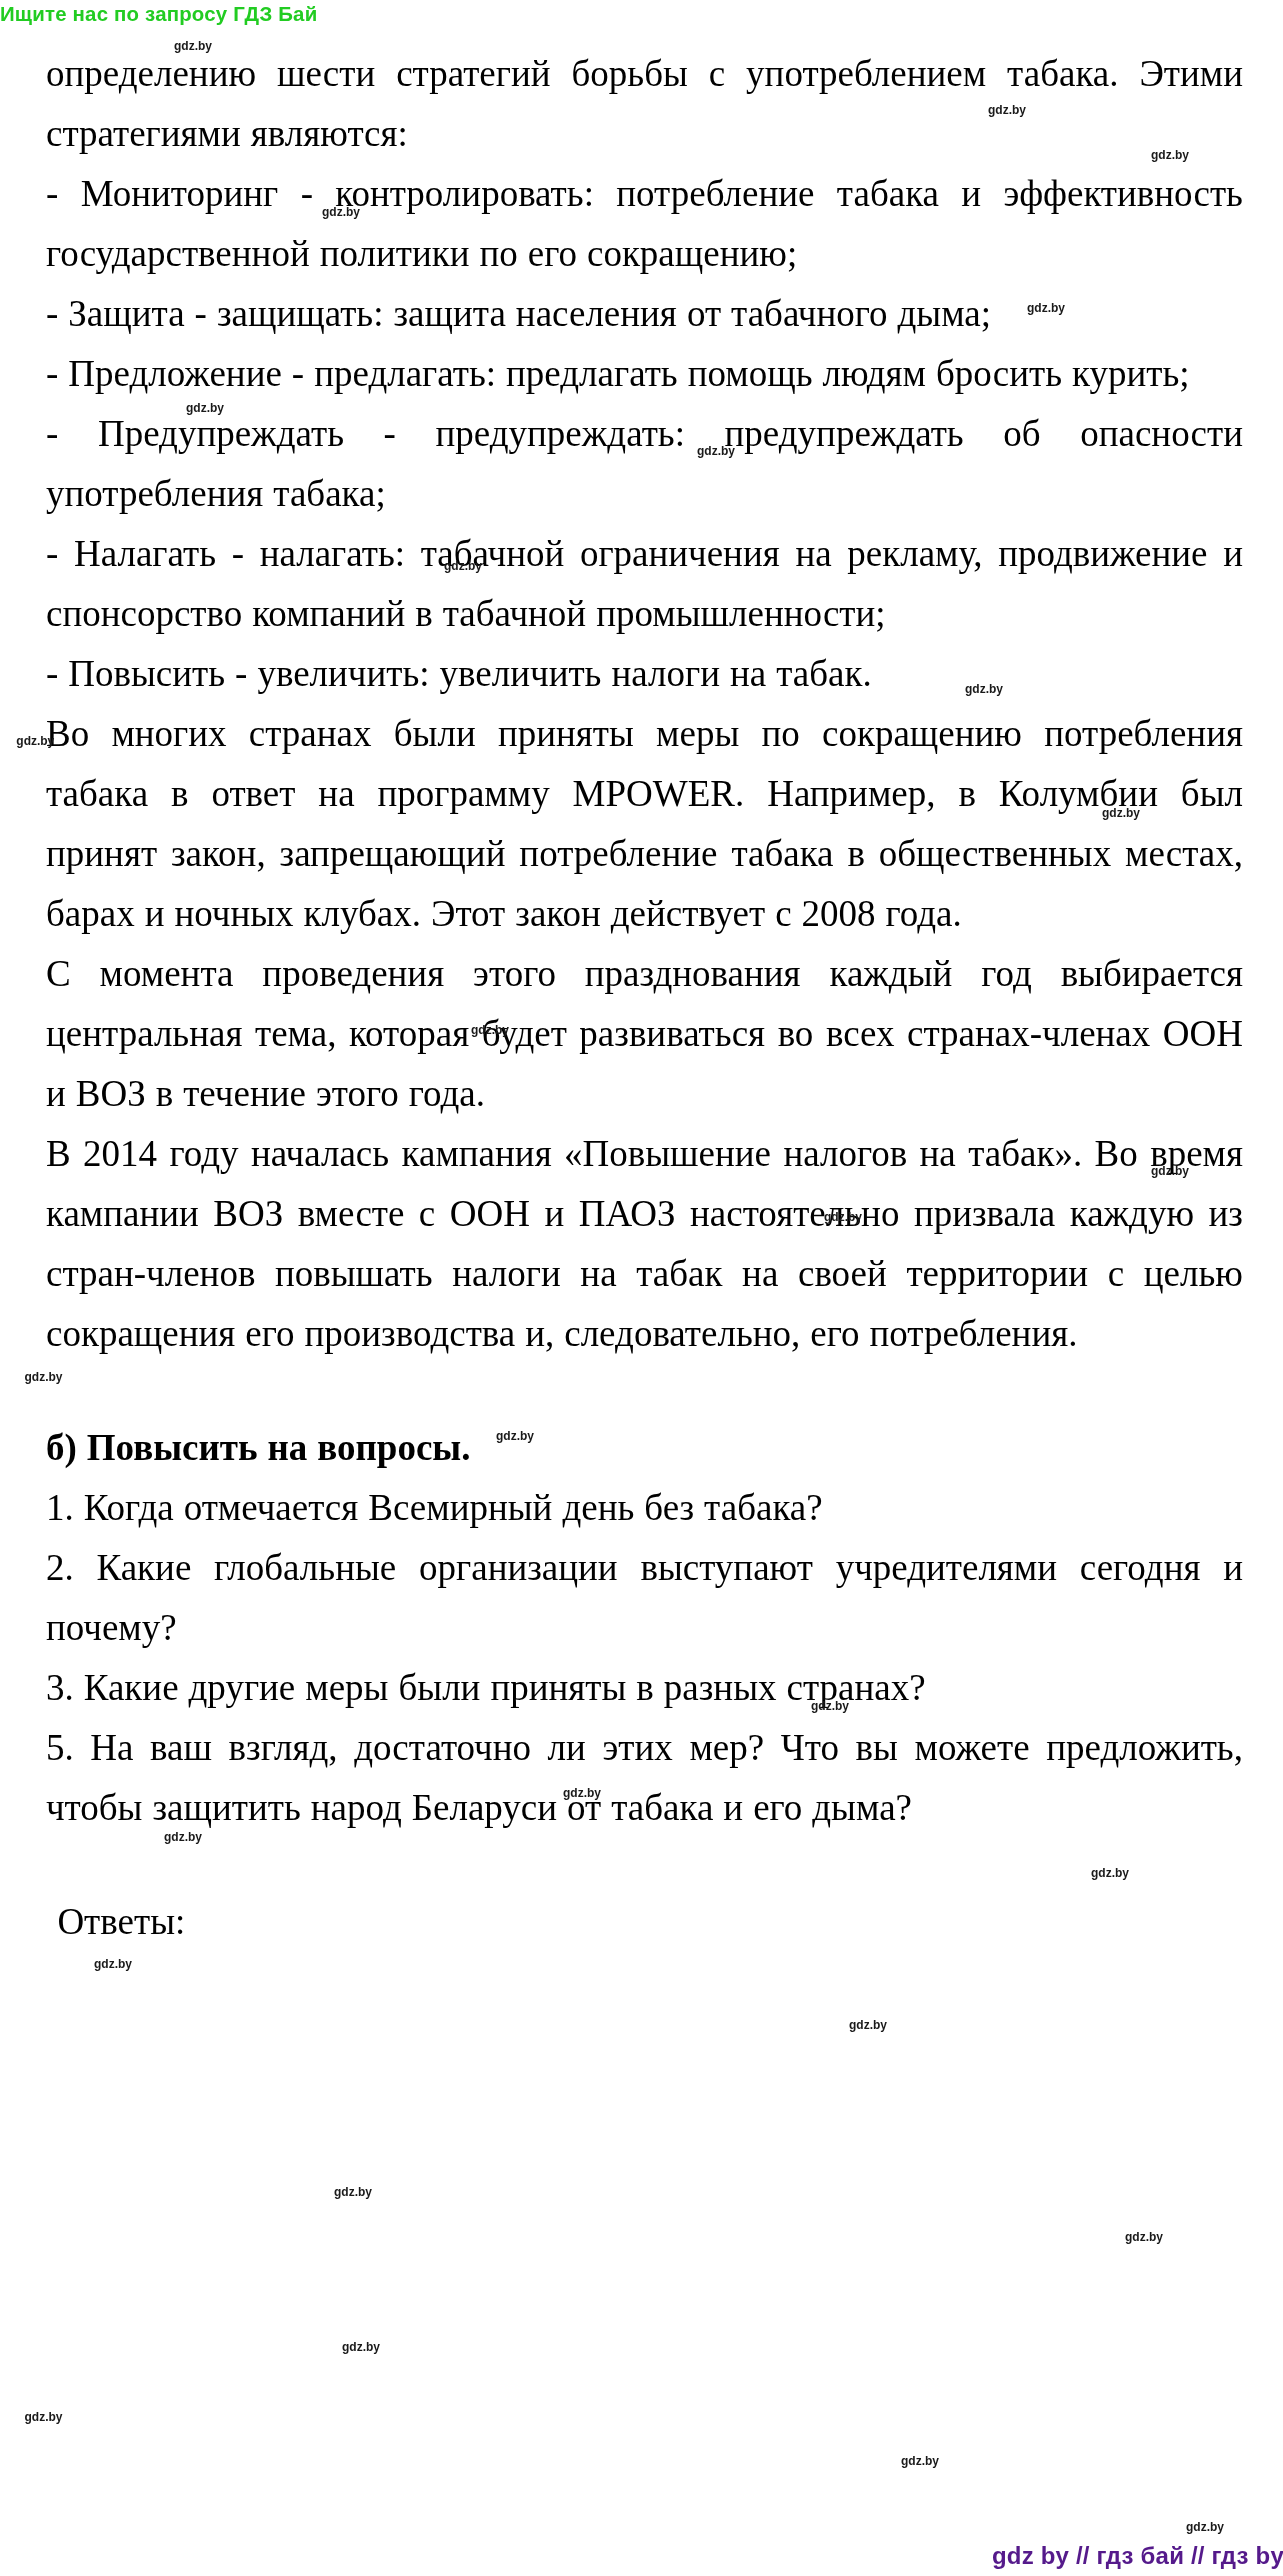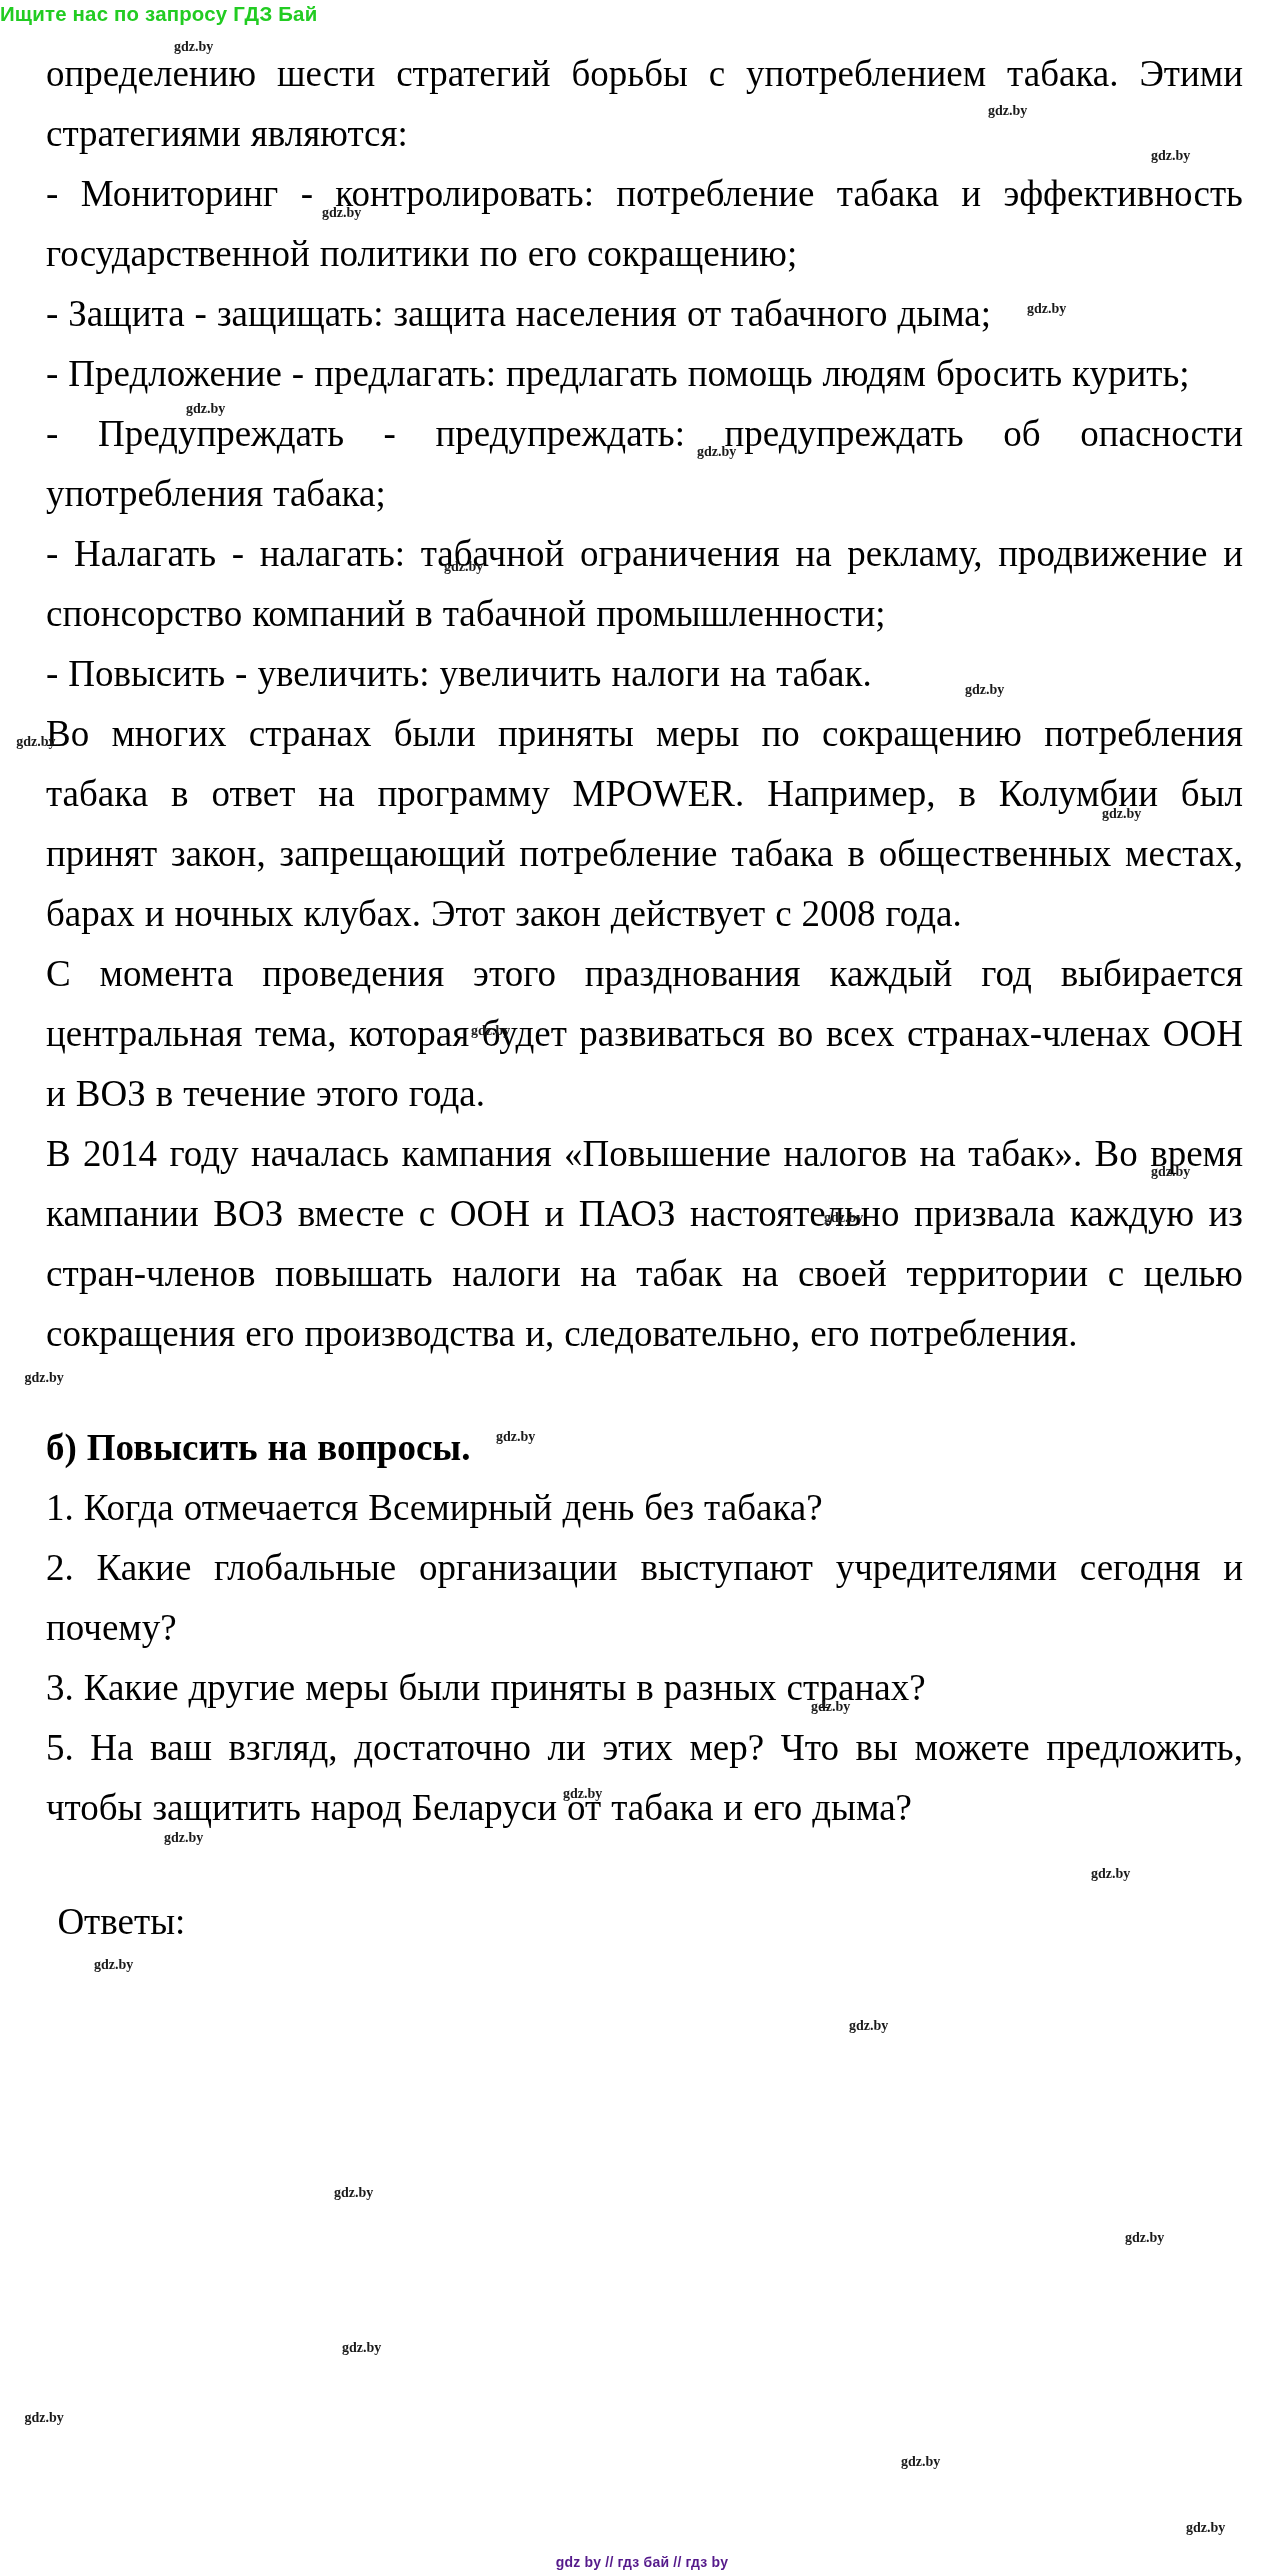--- a/index.html
+++ b/index.html
@@ -55,38 +55,38 @@
   .gap-lg { height: 54px; }
   .answers {
     font-size: 37px;
     line-height: 60px;
     margin: 0;
     padding-left: 11.4px;
   }
   
   .wm {
     position: absolute;
-    font-family: Liberation Serif, serif;
-    font-size: 14px;
+    font-family: Liberation Sans, sans-serif;
+    font-size: 12px;
     font-weight: 700;
     color: #1a1a1a;
     white-space: nowrap;
     pointer-events: none;
     user-select: none;
     text-align: right;
   }
   
   .footer {
     position: absolute;
     bottom: 6.5px;
     left: 0;
     width: 1284px;
-    text-align: center;
+    text-align: right;
     font-family: "Liberation Sans", "DejaVu Sans", sans-serif;
-    font-size: 14px;
+    font-size: 24px;
     font-weight: 700;
     color: #551a8b;
     white-space: nowrap;
     letter-spacing: 0.2px;
   }
 </style>
 </head>
 <body>
 
 <div id="page">

